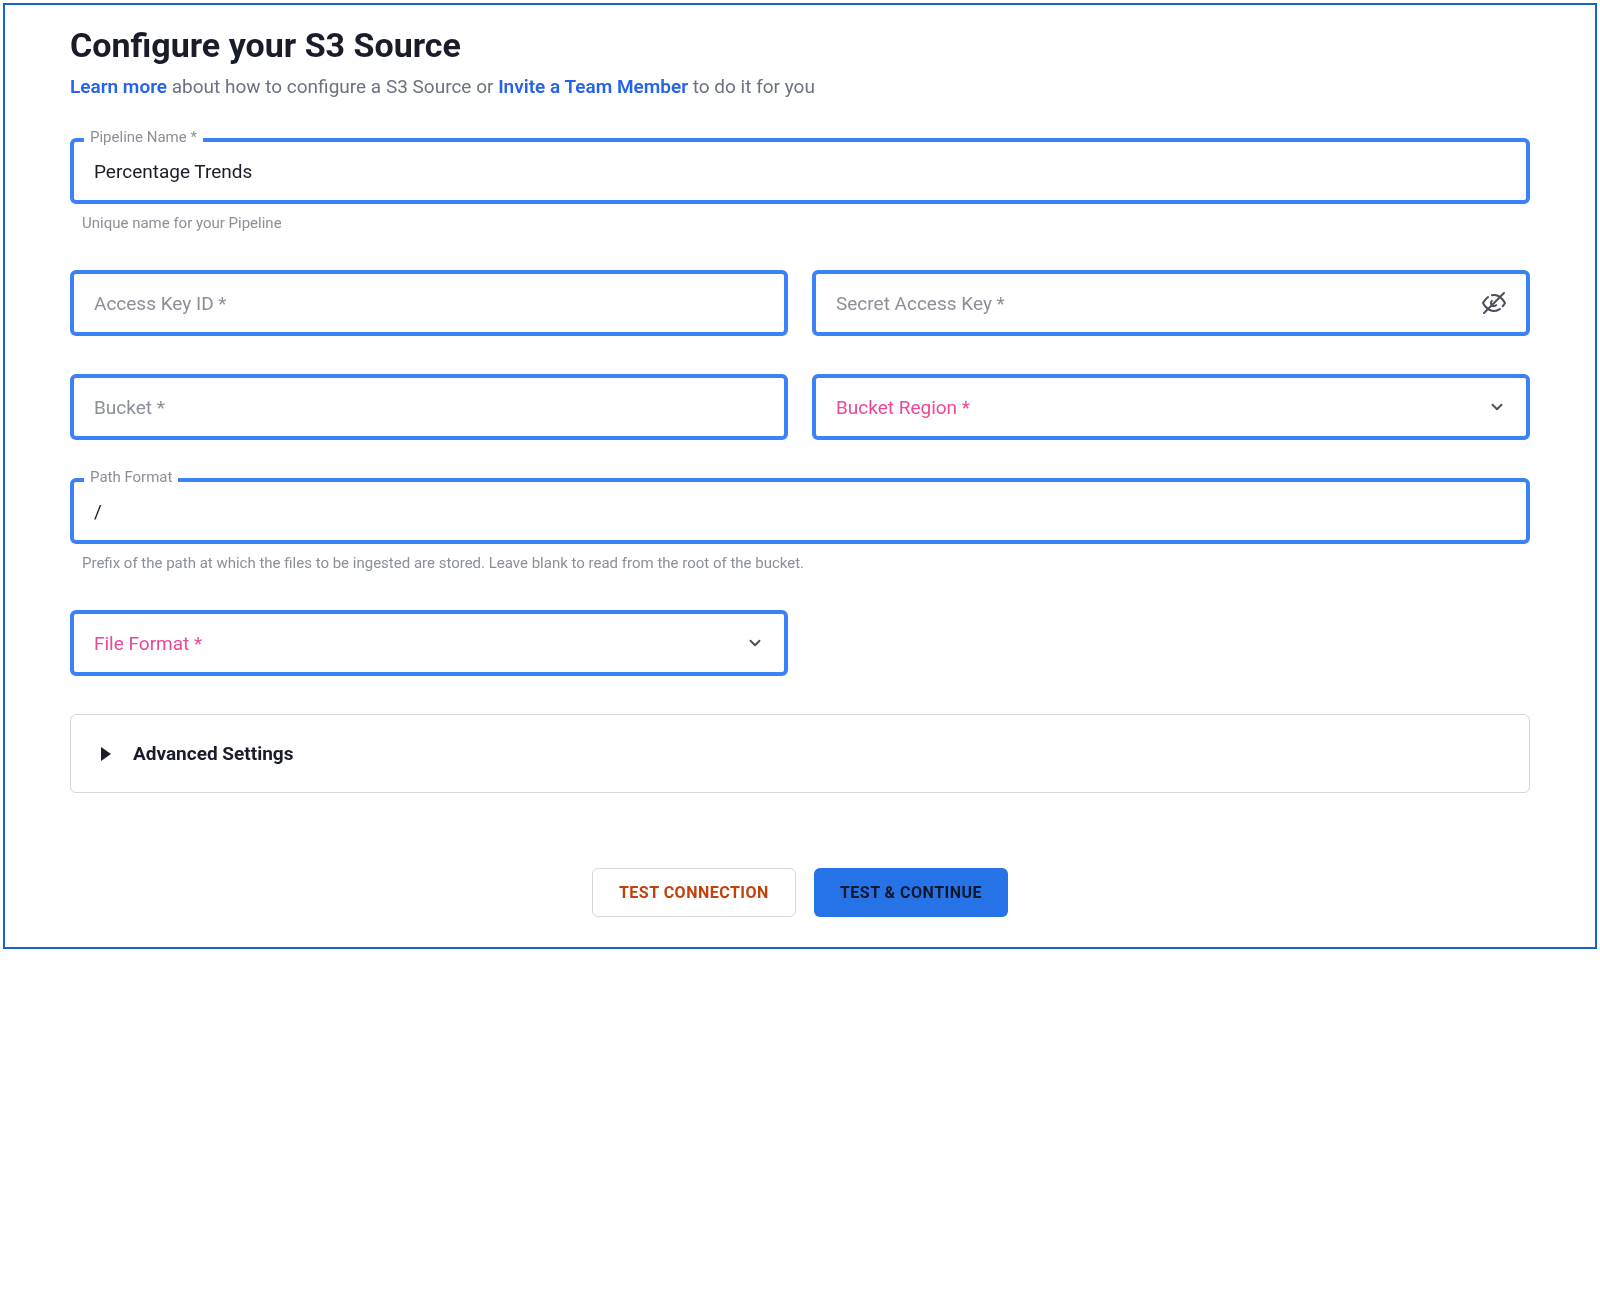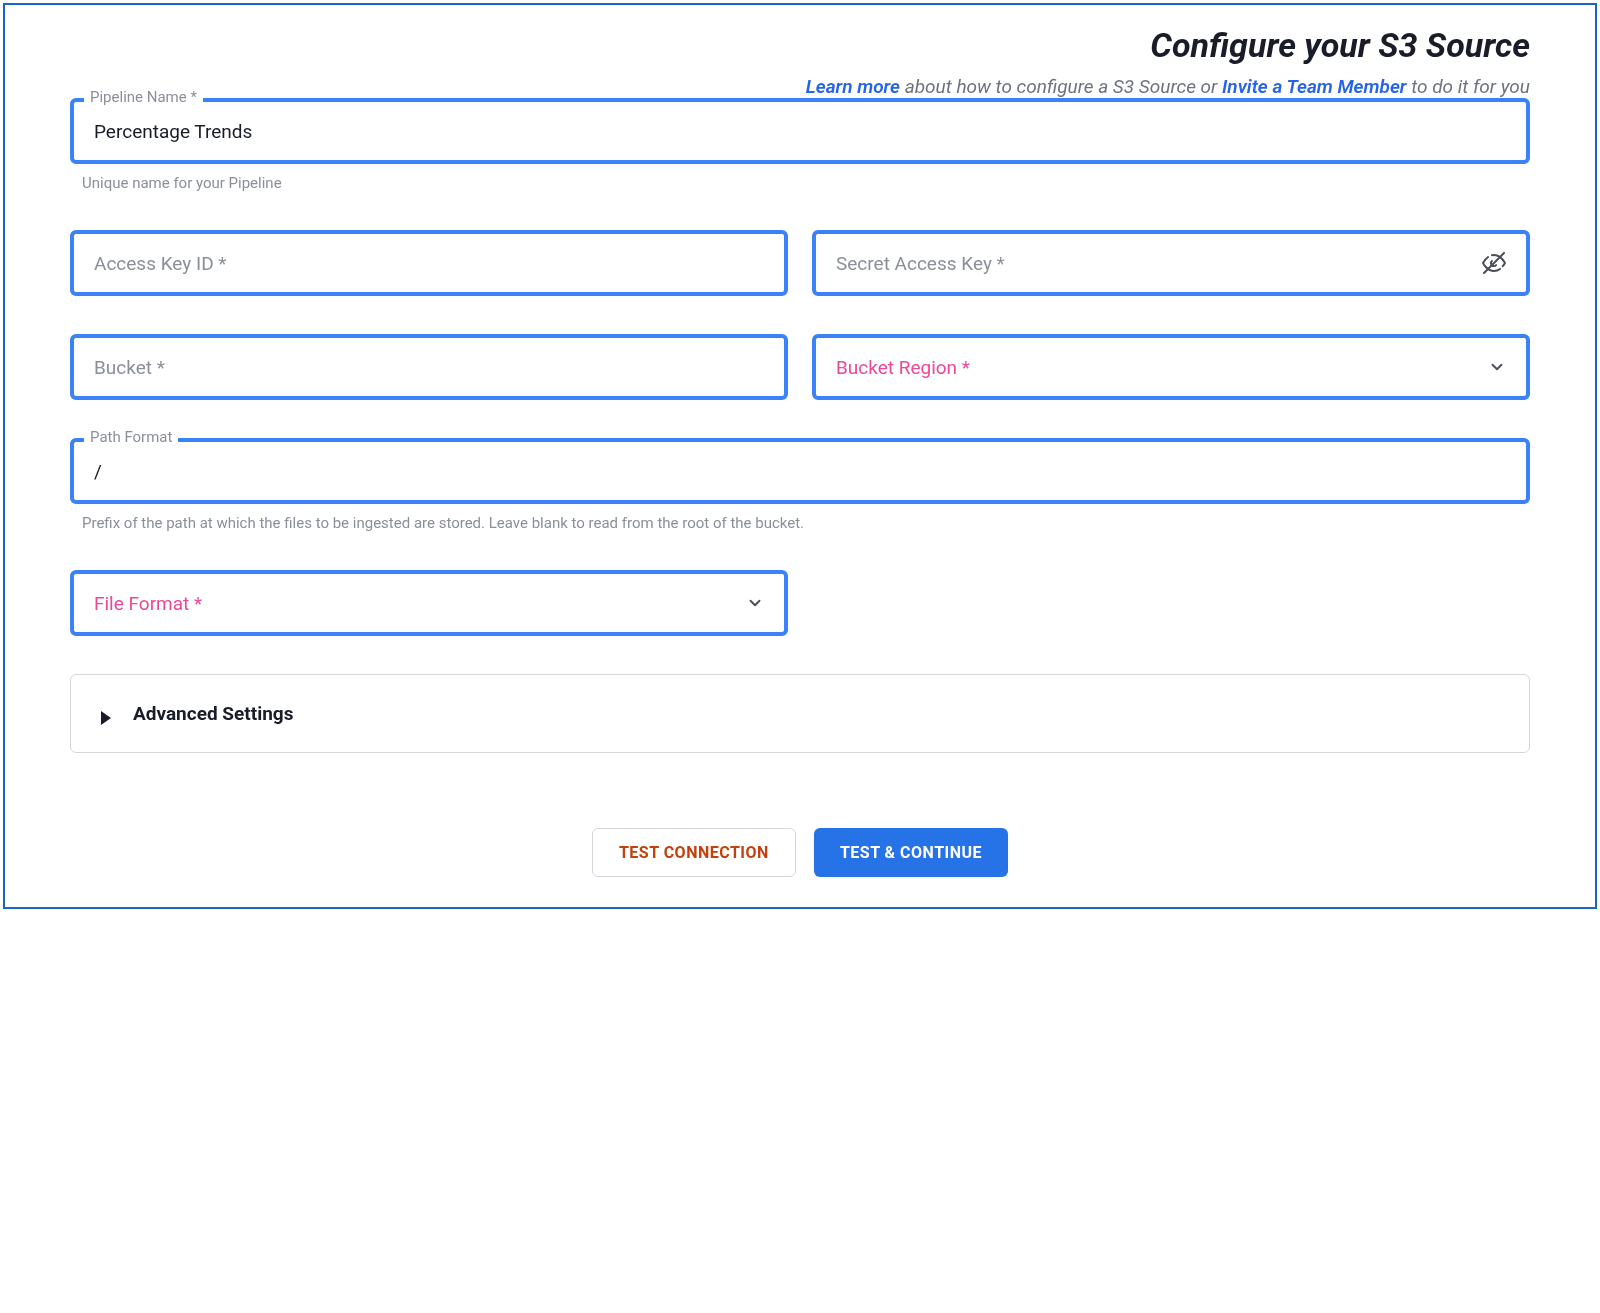--- a/index.html
+++ b/index.html
@@ -14,22 +14,22 @@
       padding: 3px;
     }
     
     .container {
       border: 2px solid #1864c7;
       padding: 20px 65px 30px 65px;
       min-height: 100%;
     }
     
     .header {
-      text-align: right;
-      font-style: italic;
+      text-align: left;
+      margin-bottom: 40px;
     }
     
     .title {
       font-size: 34px;
       font-weight: 700;
       color: #1a1d29;
       margin-bottom: 10px;
     }
     
     .subtitle {
@@ -125,21 +125,21 @@
     .eye-off-icon {
       width: 24px;
       height: 24px;
     }
     
     .advanced-settings {
       border: 1px solid #d4d6db;
       border-radius: 6px;
       padding: 27px 30px;
       display: flex;
-      align-items: flex-end;
+      align-items: center;
       gap: 22px;
       cursor: pointer;
     }
     
     .advanced-settings .triangle {
       width: 0;
       height: 0;
       border-top: 7px solid transparent;
       border-bottom: 7px solid transparent;
       border-left: 10px solid #1a1d29;
@@ -169,21 +169,21 @@
     }
     
     .btn-secondary {
       background: #fff;
       color: #c2410c;
       border: 1px solid #d4d6db;
     }
     
     .btn-primary {
       background: #2673e8;
-      color: #ffffff;
+      color: #0f172a;
       border: none;
       text-align: right;
     }
   </style>
 </head>
 <body>
 
 <div class="container">
 
   <div class="header">

